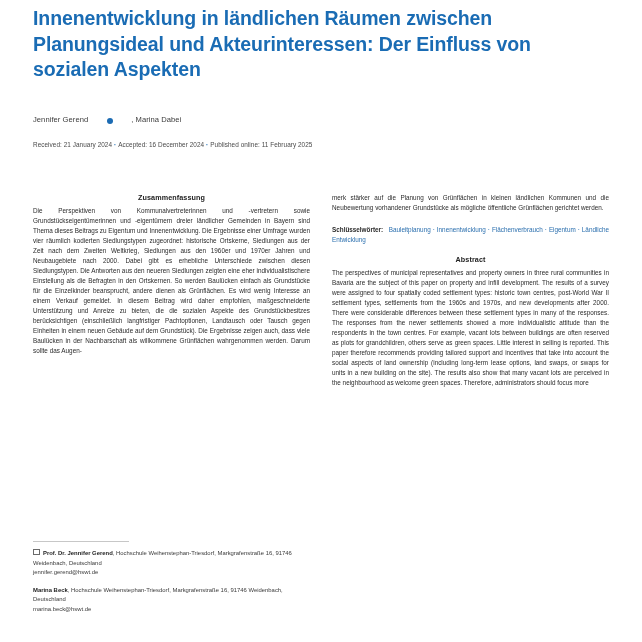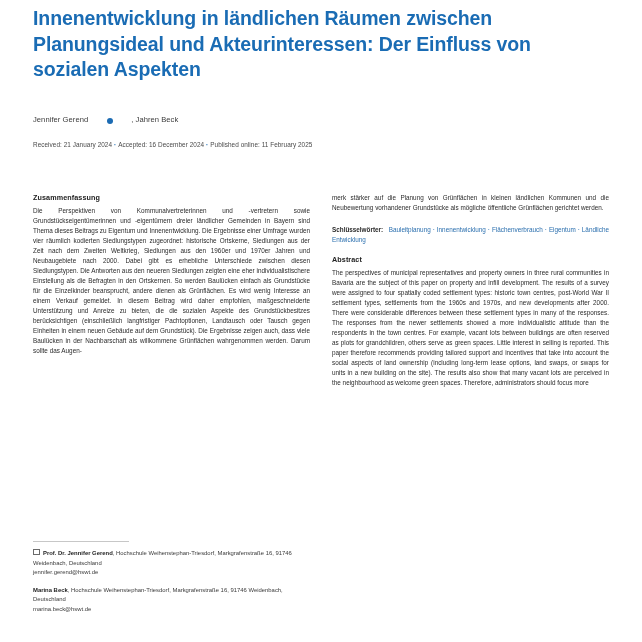--- a/index.html
+++ b/index.html
@@ -87,20 +87,21 @@
     width: 277px;
     flex: 0 0 277px;
   }
 
   .sec-head {
     font-size: 7.2px;
     font-weight: 700;
     color: #222;
     margin: 0 0 4px 0;
     letter-spacing: 0.1px;
+    text-align: center;
   }
   .para {
     font-size: 6.35px;
     line-height: 1.58;
     text-align: justify;
     color: #2b2b2b;
     margin: 0;
     letter-spacing: 0.01px;
     hyphens: auto;
   }
@@ -163,21 +164,21 @@
 </head>
 <body>
 
 <div class="page">
 
   <h1 class="title">Innenentwicklung in ländlichen Räumen zwischen Planungsideal und Akteurinteressen: Der Einfluss von sozialen Aspekten</h1>
 
   <div class="authors">
     <span class="author-name">Jennifer Gerend</span>
     <span class="orcid"></span>
-    <span class="author-name">, Jahren Beck</span>
+    <span class="author-name">, Marina Dabei</span>
   </div>
 
   <div class="dates">
     <span>Received: 21 January 2024</span><span class="sep">·</span><span>Accepted: 16 December 2024</span><span class="sep">·</span><span>Published online: 11 February 2025</span>
   </div>
 
   <div class="columns">
 
     <div class="col">
       <div class="sec-head">Zusammenfassung</div>

